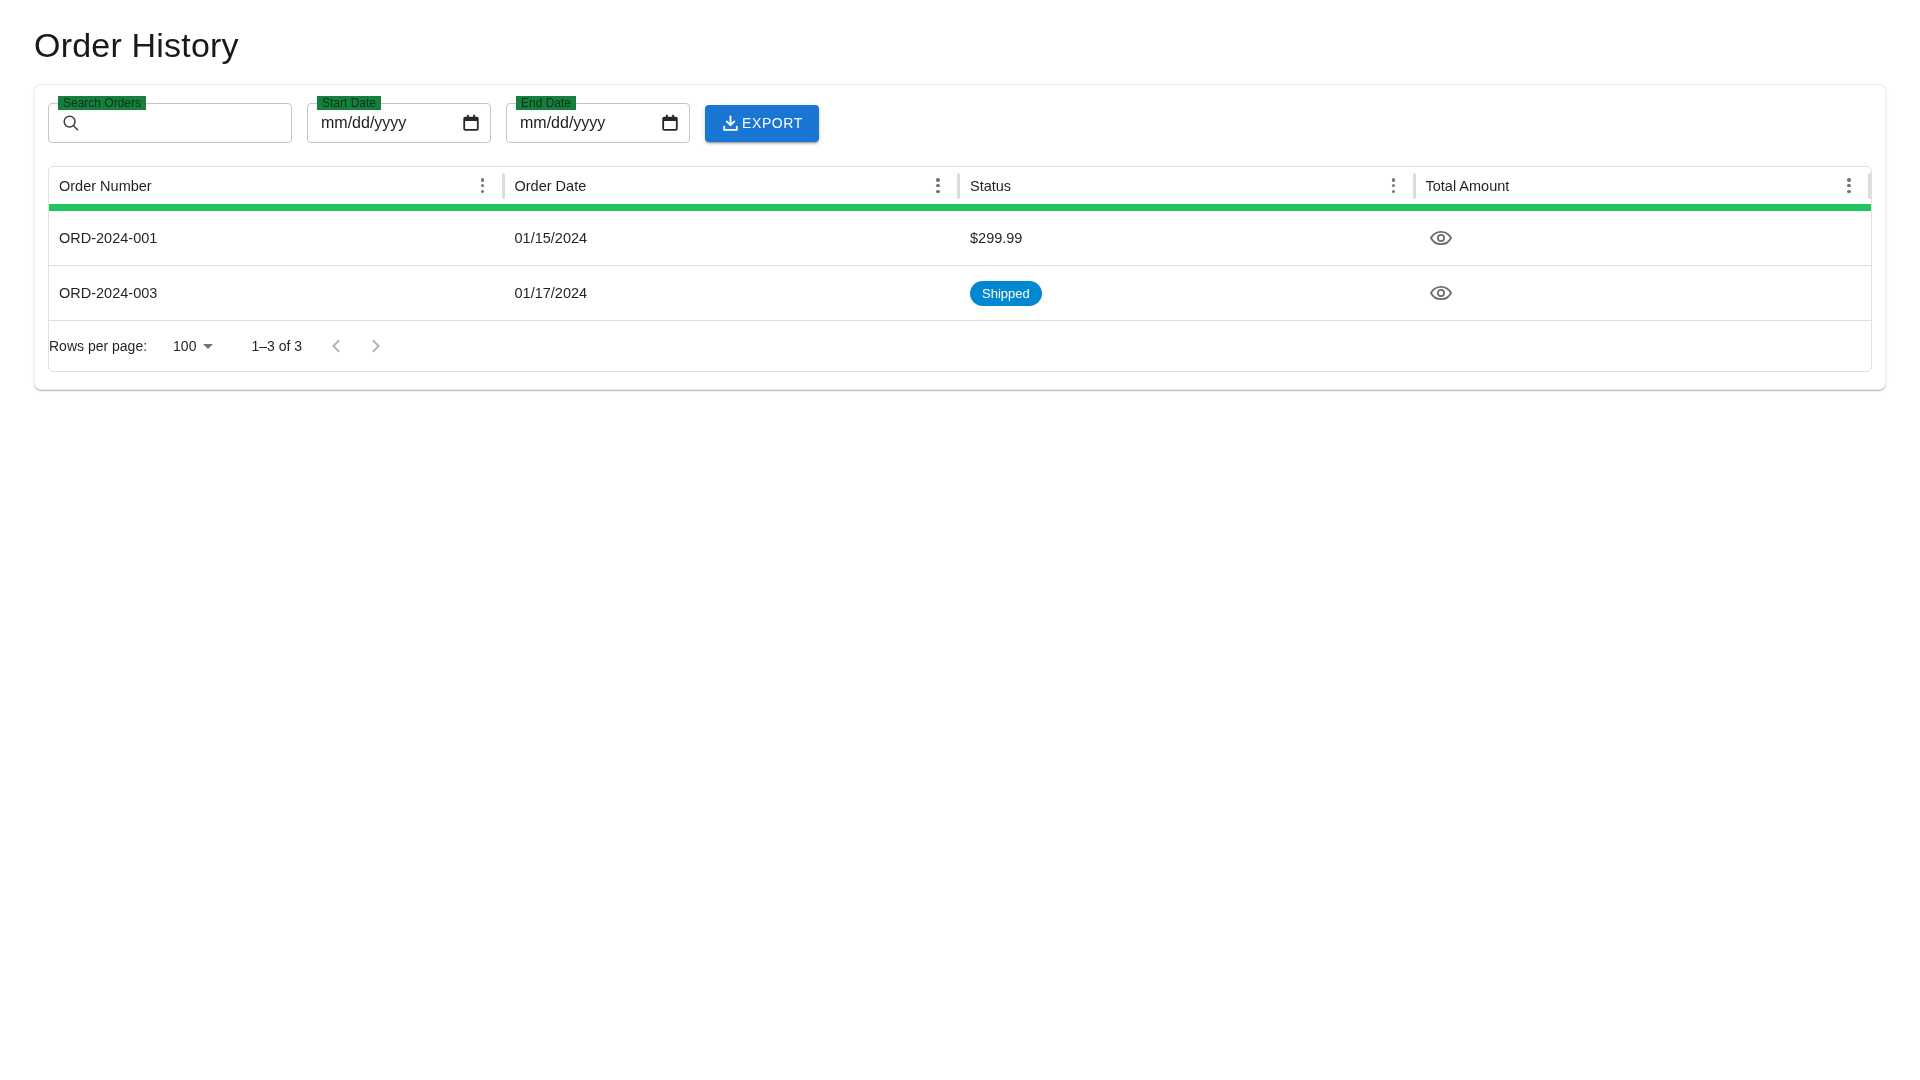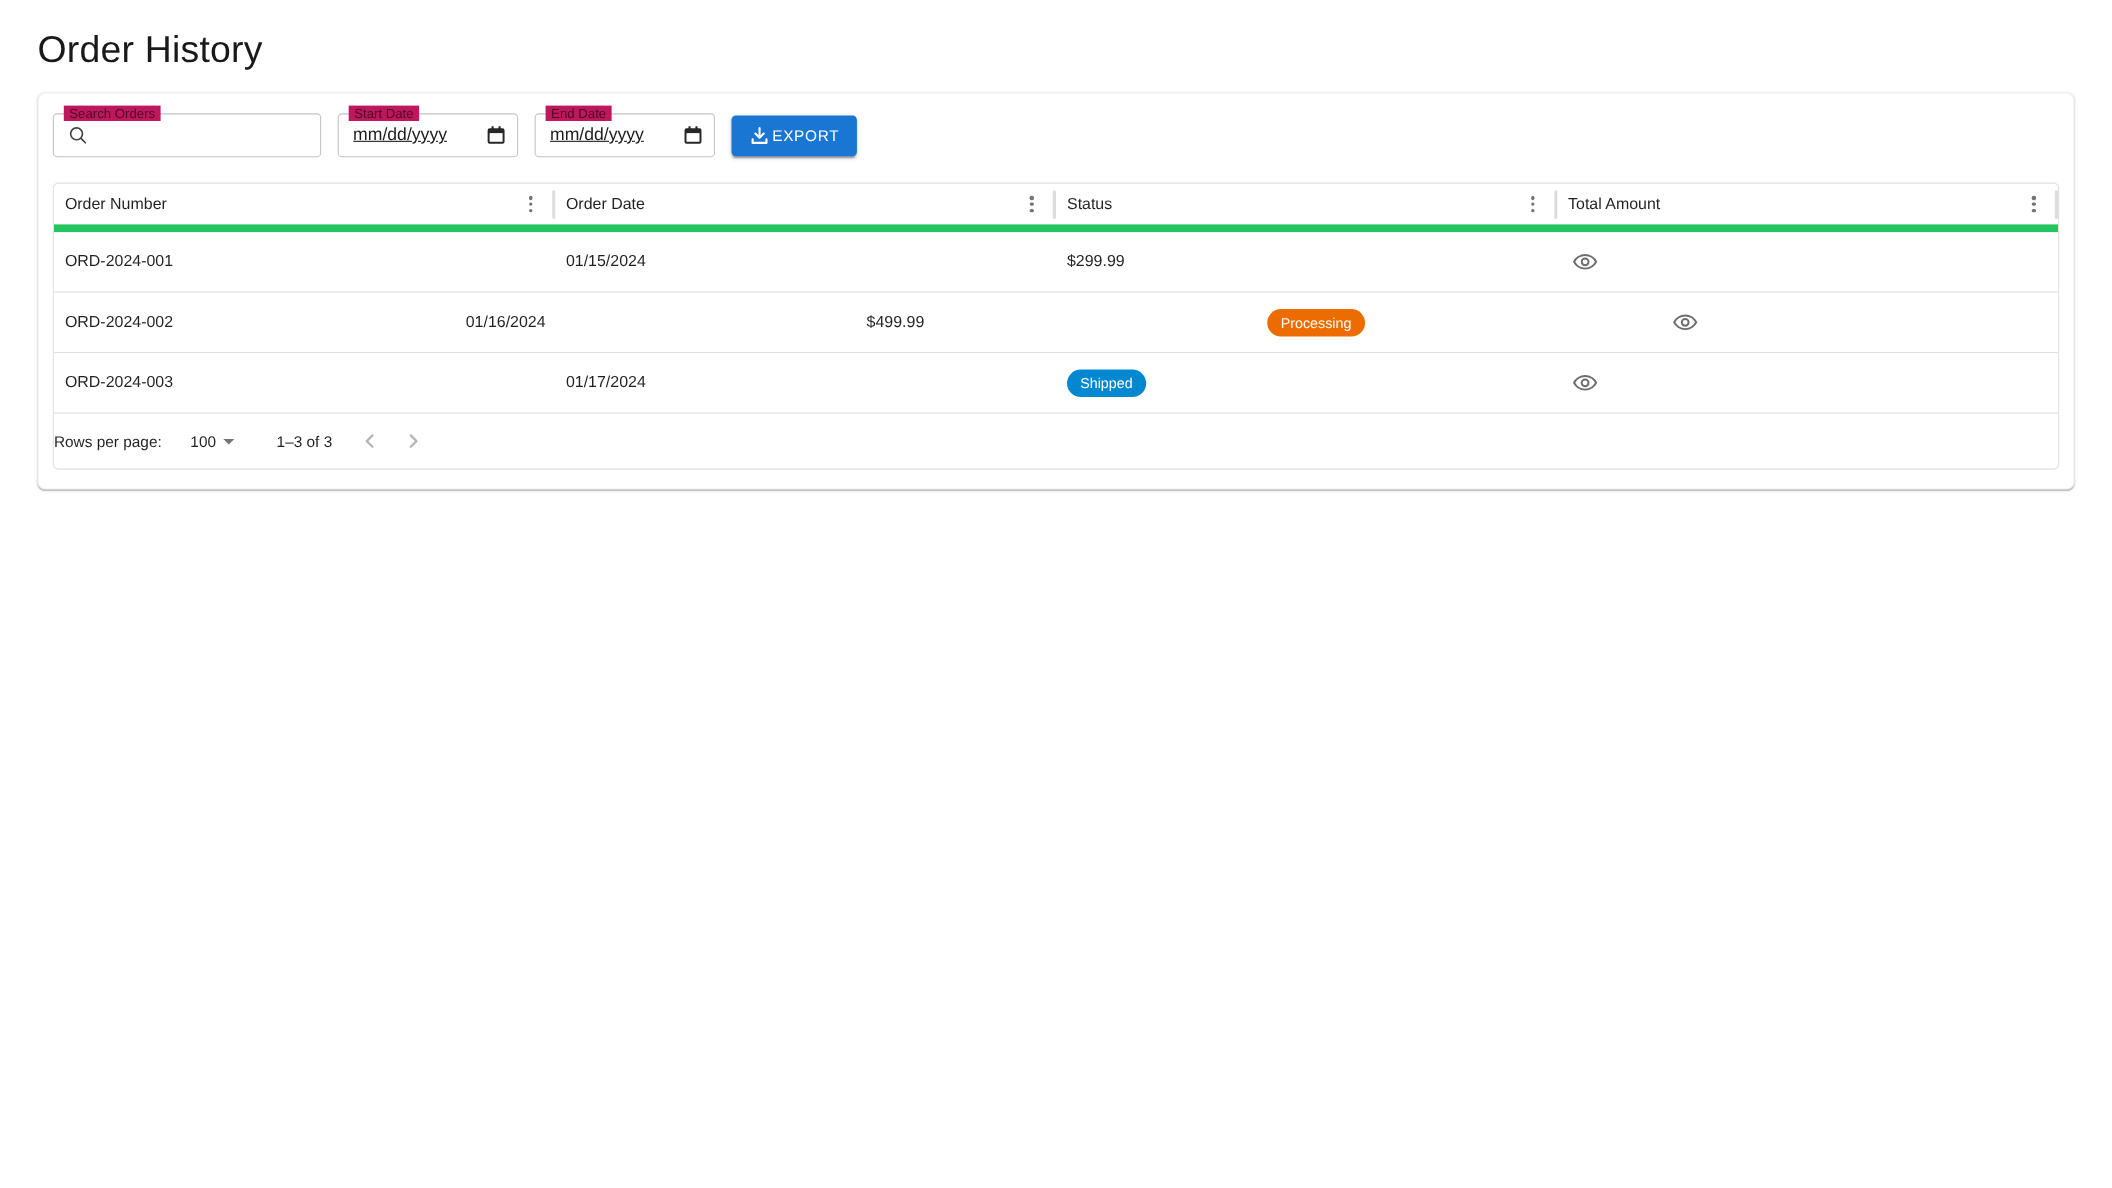--- a/index.html
+++ b/index.html
@@ -42,39 +42,39 @@
     border: 1px solid #c4c4c4;
     border-radius: 4px;
     display: flex;
     align-items: center;
     background: #fff;
   }
   .tf .tf-label {
     position: absolute;
     top: -8px;
     left: 9px;
-    background: #be185d;
+    background: #15803d;
     padding: 0 5px;
     font-size: 12px;
     color: rgba(0,0,0,0.6);
     line-height: 14px;
     white-space: nowrap;
   }
   .tf input {
     border: none;
     outline: none;
     font-family: "Liberation Sans", sans-serif;
     font-size: 16px;
     color: #1c1c1c;
     background: transparent;
     width: 100%;
   }
   .tf-search { width: 244px; padding: 0 12px 0 12px; }
   .tf-search .search-ic { flex: 0 0 auto; margin-right: 9px; display: flex; }
-  .tf-date { width: 164px; padding: 0 10px 0 13px; text-decoration: underline; }
+  .tf-date { width: 184px; padding: 0 10px 0 13px; }
   .tf-date input { width: 96px; }
   .tf-date .cal-ic { margin-left: auto; display: flex; }
   
   .export-btn {
     height: 37px;
     border: none;
     border-radius: 4px;
     padding: 0 16px;
     display: flex;
     align-items: center;
@@ -286,38 +286,20 @@
           <span style="display:flex;">
             <svg width="24" height="24" viewBox="0 0 24 24" fill="none">
               <path d="M12 5.8 C7.3 5.8 3.5 9 2 12 C3.5 15 7.3 18.2 12 18.2 C16.7 18.2 20.5 15 22 12 C20.5 9 16.7 5.8 12 5.8 Z" stroke="#6e6e6e" stroke-width="1.8"></path>
               <circle cx="12" cy="12" r="3.1" stroke="#6e6e6e" stroke-width="1.8"></circle>
             </svg>
           </span>
         </button>
       </div>
     </div>
 
-    <div class="grid-row">
-      <div class="cell">ORD-2024-002</div>
-      <div class="cell">01/16/2024</div>
-      <div class="cell">$499.99</div>
-      <div class="cell">
-        <span class="chip" style="background-color: rgb(237, 108, 2);">Processing</span>
-      </div>
-      <div class="cell">
-        <button class="icon-btn">
-          <span style="display:flex;">
-            <svg width="24" height="24" viewBox="0 0 24 24" fill="none">
-              <path d="M12 5.8 C7.3 5.8 3.5 9 2 12 C3.5 15 7.3 18.2 12 18.2 C16.7 18.2 20.5 15 22 12 C20.5 9 16.7 5.8 12 5.8 Z" stroke="#6e6e6e" stroke-width="1.8"></path>
-              <circle cx="12" cy="12" r="3.1" stroke="#6e6e6e" stroke-width="1.8"></circle>
-            </svg>
-          </span>
-        </button>
-      </div>
-    </div>
 
     <div class="grid-row">
       <div class="cell">ORD-2024-003</div>
       <div class="cell">01/17/2024</div>
       <div class="cell">
         <span class="chip" style="background-color: rgb(2, 136, 209);">Shipped</span>
       </div>
       <div class="cell">
         <button class="icon-btn">
           <span style="display:flex;">

